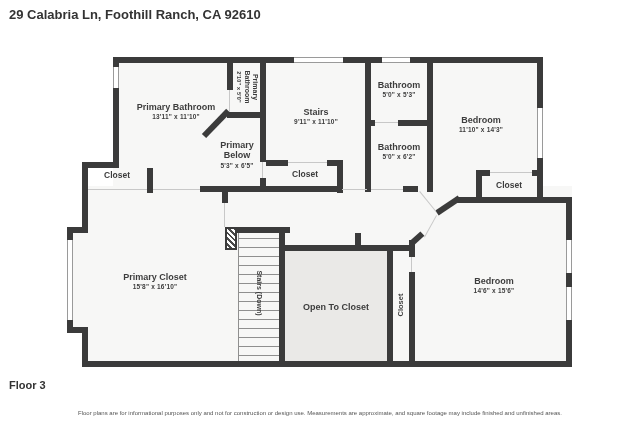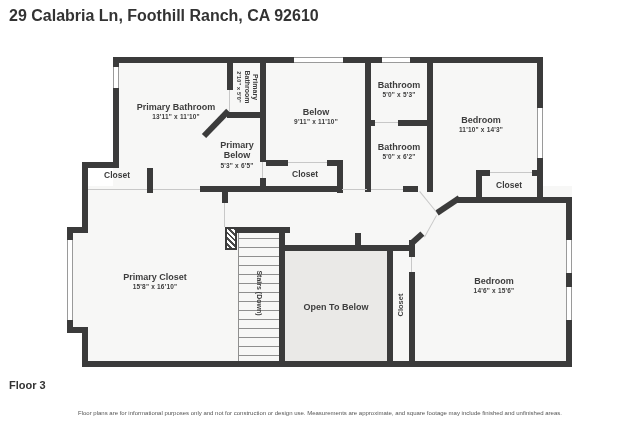--- a/index.html
+++ b/index.html
@@ -22,21 +22,21 @@
   .rl{position:absolute;text-align:center;color:#3d3d3d;transform:translate(-50%,-50%);white-space:nowrap;}
   .rl .nm{font-size:9px;font-weight:bold;line-height:1.15;}
   .rl .dm{font-size:6.5px;font-weight:bold;margin-top:1px;letter-spacing:0.2px;}
   .rl.small .nm{font-size:8.5px;}
   .rot90{transform:translate(-50%,-50%) rotate(90deg);}
   .rot270{transform:translate(-50%,-50%) rotate(-90deg);}
   .vsm .nm{font-size:7px;white-space:normal;width:50px;}
   .vsm .dm{font-size:5.5px;}
   .stairlbl{font-size:7px;font-weight:bold;color:#3d3d3d;}
   .clolbl{font-size:7.5px;font-weight:bold;color:#3d3d3d;}
-  #title{position:absolute;left:9px;top:7px;font-size:16px;font-weight:bold;color:#333;}
+  #title{position:absolute;left:9px;top:7px;font-size:13px;font-weight:bold;color:#333;}
   #floorlbl{position:absolute;left:9px;top:379px;font-size:11px;font-weight:bold;color:#333;}
   #disclaimer{position:absolute;left:0;right:0;top:410px;text-align:center;font-size:6px;color:#555;}
 </style>
 </head>
 <body>
 
 <div id="canvas">
 
   <div id="title">29 Calabria Ln, Foothill Ranch, CA 92610</div>
 
@@ -119,21 +119,21 @@
 
     <div class="rl" style="left:176px;top:111px;">
       <div class="nm">Primary Bathroom</div>
       <div class="dm">13'11" x 11'10"</div>
     </div>
     <div class="rl rot90 vsm" style="left:247px;top:87px;">
       <div class="nm">Primary Bathroom</div>
       <div class="dm">2'10" x 5'0"</div>
     </div>
     <div class="rl" style="left:316px;top:116px;">
-      <div class="nm">Below</div>
+      <div class="nm">Stairs</div>
       <div class="dm">9'11" x 11'10"</div>
     </div>
     <div class="rl" style="left:399px;top:89px;">
       <div class="nm">Bathroom</div>
       <div class="dm">5'0" x 5'3"</div>
     </div>
     <div class="rl" style="left:399px;top:151px;">
       <div class="nm">Bathroom</div>
       <div class="dm">5'0" x 6'2"</div>
     </div>
@@ -155,21 +155,21 @@
       <div class="nm">Closet</div>
     </div>
     <div class="rl" style="left:155px;top:281px;">
       <div class="nm">Primary Closet</div>
       <div class="dm">15'8" x 16'10"</div>
     </div>
     <div class="rl rot90" style="left:259px;top:293px;">
       <div class="stairlbl">Stairs (Down)</div>
     </div>
     <div class="rl" style="left:336px;top:307px;">
-      <div class="nm">Open To Below</div>
+      <div class="nm">Open To Closet</div>
     </div>
     <div class="rl rot270" style="left:400px;top:305px;">
       <div class="clolbl">Closet</div>
     </div>
     <div class="rl" style="left:494px;top:285px;">
       <div class="nm">Bedroom</div>
       <div class="dm">14'6" x 15'6"</div>
     </div>
   </div>
 

